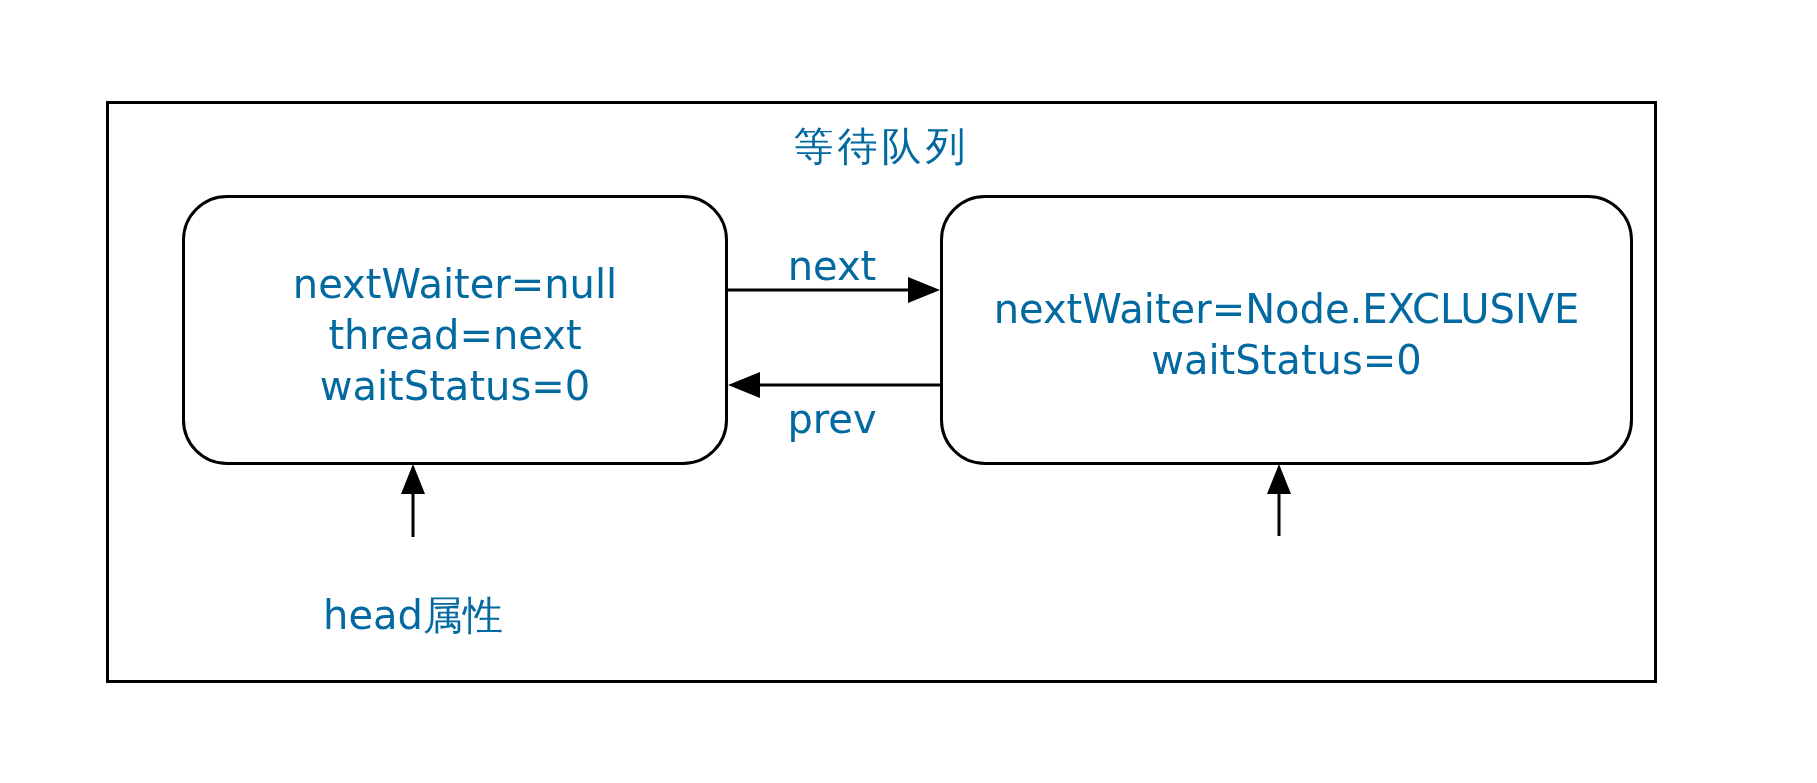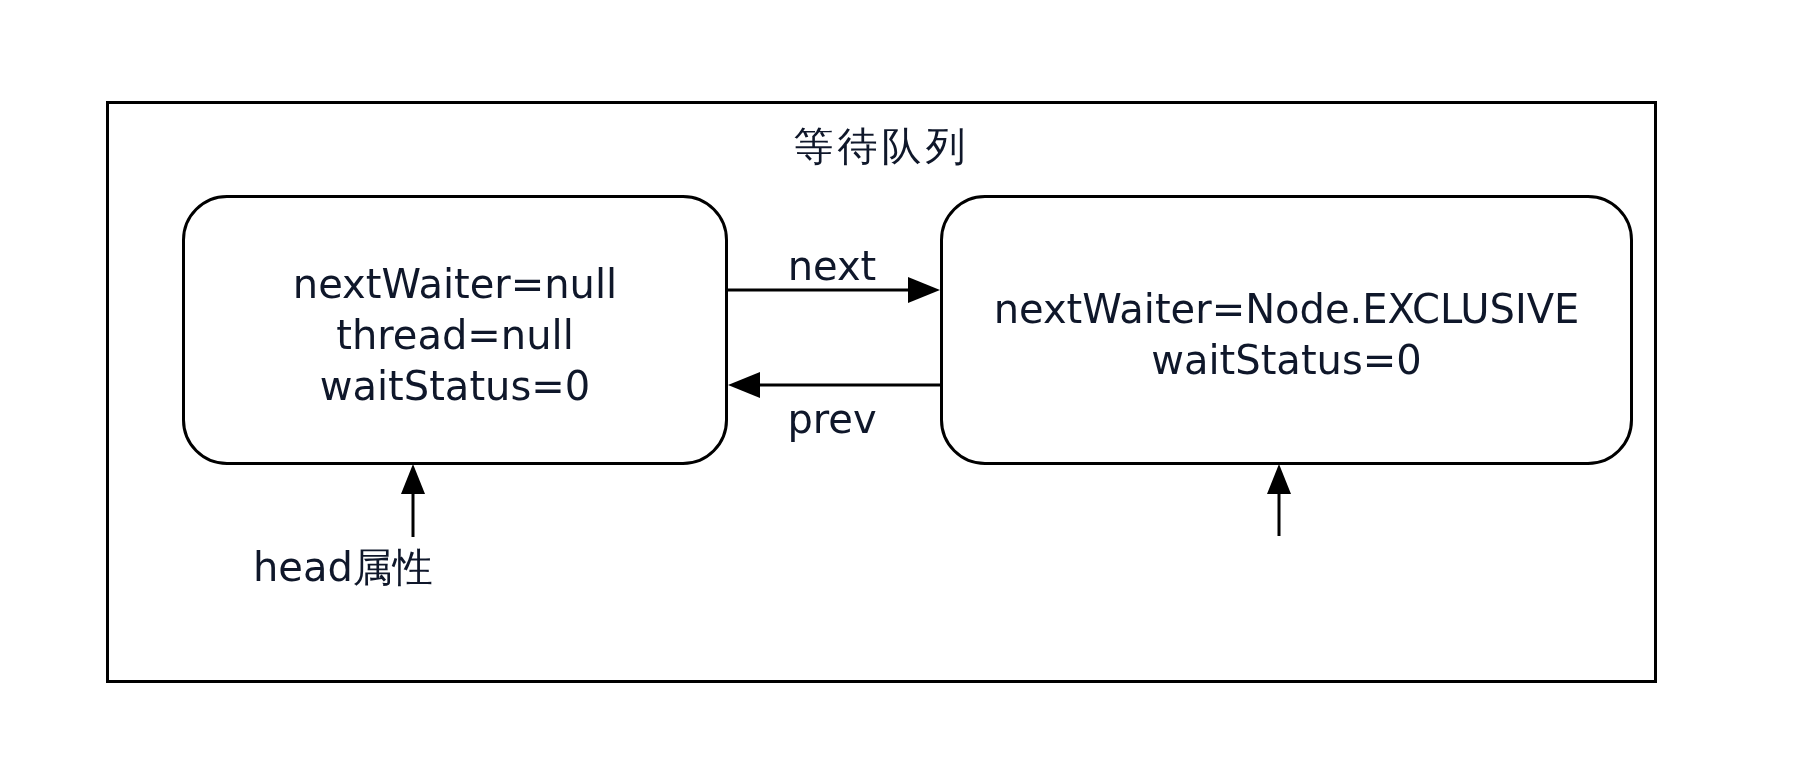--- a/index.html
+++ b/index.html
@@ -7,21 +7,21 @@
     padding: 0;
     background: #ffffff;
     font-family: "DejaVu Sans", sans-serif;
   }
   .canvas {
     position: relative;
     width: 1817px;
     height: 783px;
     background: #ffffff;
     overflow: hidden;
-    color: #0f172a;
+    color: #0369a1;
   }
   .outer-box {
     position: absolute;
     left: 106px;
     top: 101px;
     width: 1551px;
     height: 582px;
     border: 3px solid #000000;
     box-sizing: border-box;
     background: #ffffff;
@@ -65,24 +65,25 @@
     text-align: center;
     font-size: 40px;
     line-height: 42px;
     white-space: nowrap;
   }
   .edge-label-next { left: 732px; top: 245px; }
   .edge-label-prev { left: 732px; top: 398px; }
   .pointer-label {
     position: absolute;
     width: 320px;
-    text-align: left;
+    text-align: center;
     font-size: 40px;
     line-height: 44px;
     white-space: nowrap;
+    margin-top: 48px;
   }
   .pointer-label-head { left: 253px; top: 545px; }
   .pointer-label-tail { left: 1119px; top: 545px; }
   .arrow-layer {
     position: absolute;
     left: 0;
     top: 0;
     width: 1817px;
     height: 783px;
     pointer-events: none;
@@ -92,21 +93,21 @@
 <body>
 
 <div class="canvas">
 
   <div class="outer-box"></div>
 
   <div class="diagram-title">等待队列</div>
 
   <div class="node node-head">
     <div class="node-line">nextWaiter=null</div>
-    <div class="node-line">thread=null</div>
+    <div class="node-line">thread=next</div>
     <div class="node-line">waitStatus=0</div>
   </div>
 
   <div class="node node-tail">
     <div class="node-line">nextWaiter=Node.EXCLUSIVE</div>
     <div class="node-line">waitStatus=0</div>
   </div>
 
   <svg class="arrow-layer" viewBox="0 0 1817 783" xmlns="http://www.w3.org/2000/svg">
 

